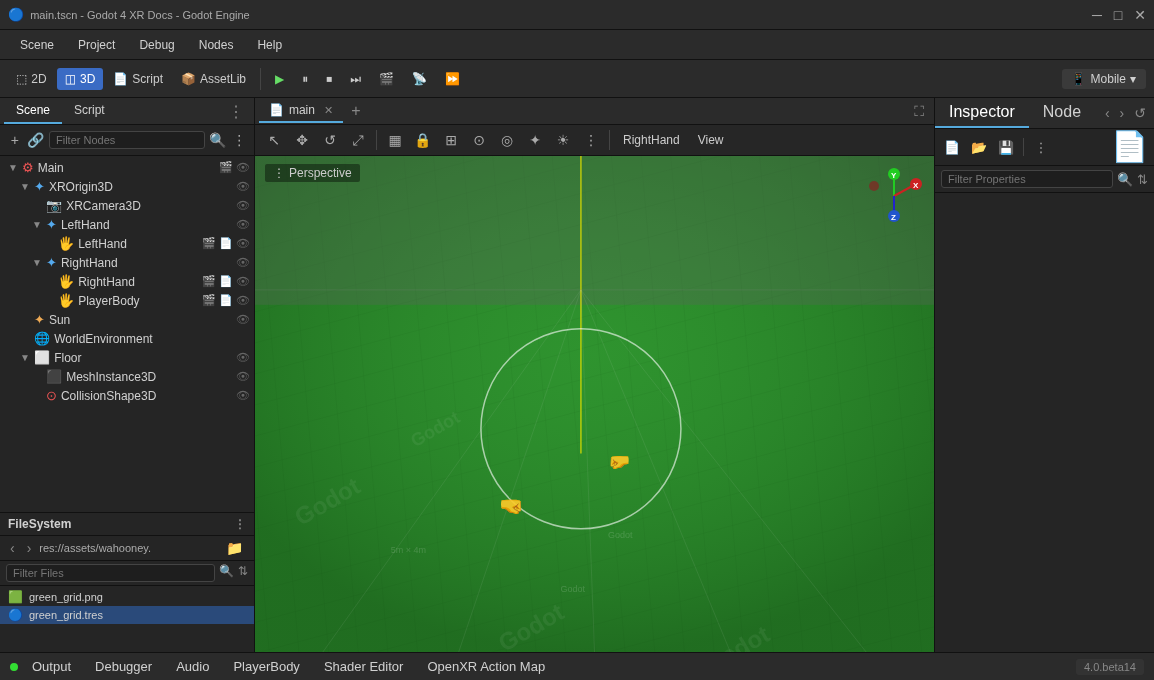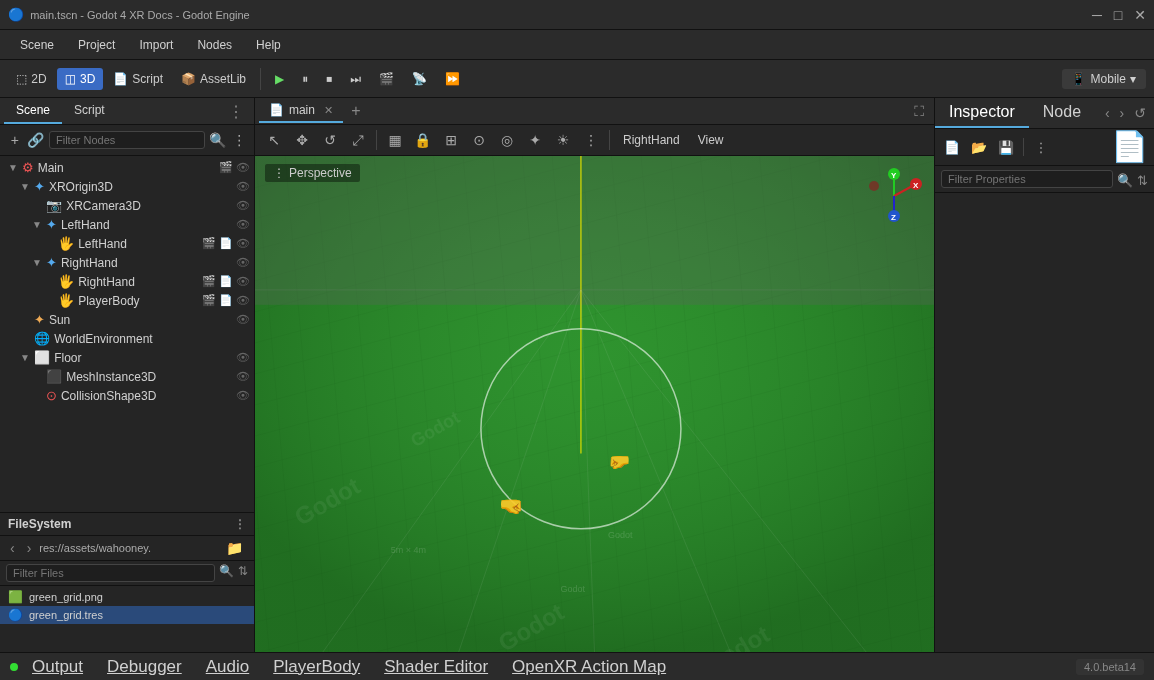--- a/index.html
+++ b/index.html
@@ -359,21 +359,21 @@
       cursor: pointer;
       border-radius: 3px;
       font-size: 13px;
       color: #aaa;
     }
     .insp-sep { width: 1px; height: 18px; background: #444; margin: 0 2px; }
 
     
     .filter-props {
       display: flex;
-      align-items: flex-end;
+      align-items: center;
       padding: 4px 6px;
       gap: 4px;
       border-bottom: 1px solid #111;
     }
     .filter-input {
       flex: 1;
       background: #1e1e1e;
       border: 1px solid #444;
       border-radius: 3px;
       padding: 2px 6px;
@@ -394,47 +394,46 @@
       background: #2b2b2b;
       display: flex;
       align-items: center;
       padding: 0 10px;
       gap: 4px;
       border-top: 1px solid #111;
     }
     .bottom-tab {
       padding: 2px 10px;
       cursor: pointer;
-      font-size: 17px;
-      border-radius: 3px;
-      display: flex;
-      align-items: center;
-      gap: 4px;
-      text-decoration: underline;
+      font-size: 13px;
+      border-radius: 3px;
+      display: flex;
+      align-items: center;
+      gap: 4px;
     }
     .bottom-dot { width: 8px; height: 8px; border-radius: 50%; background: #3d3; }
     .bottom-version { margin-left: auto; font-size: 11px; color: #888; padding: 2px 8px; background: #333; border-radius: 3px; }
   </style>
 </head>
 <body>
 
 <div class="title-bar">
   <span class="title-bar-icon">🔵</span>
   <span>main.tscn - Godot 4 XR Docs - Godot Engine</span>
   <div class="title-controls">
     <span>─</span>
     <span>□</span>
     <span>✕</span>
   </div>
 </div>
 
 <div class="menu-bar">
   <span class="menu-item">Scene</span>
   <span class="menu-item">Project</span>
-  <span class="menu-item">Import</span>
+  <span class="menu-item">Debug</span>
   <span class="menu-item">Nodes</span>
   <span class="menu-item">Help</span>
 </div>
 
 <div class="toolbar">
   <button class="tool-btn">⬚ <span>2D</span></button>
   <button class="tool-btn active">◫ <span>3D</span></button>
   <button class="tool-btn">📄 <span>Script</span></button>
   <button class="tool-btn">📦 <span>AssetLib</span></button>
   <div class="tool-sep"></div>

